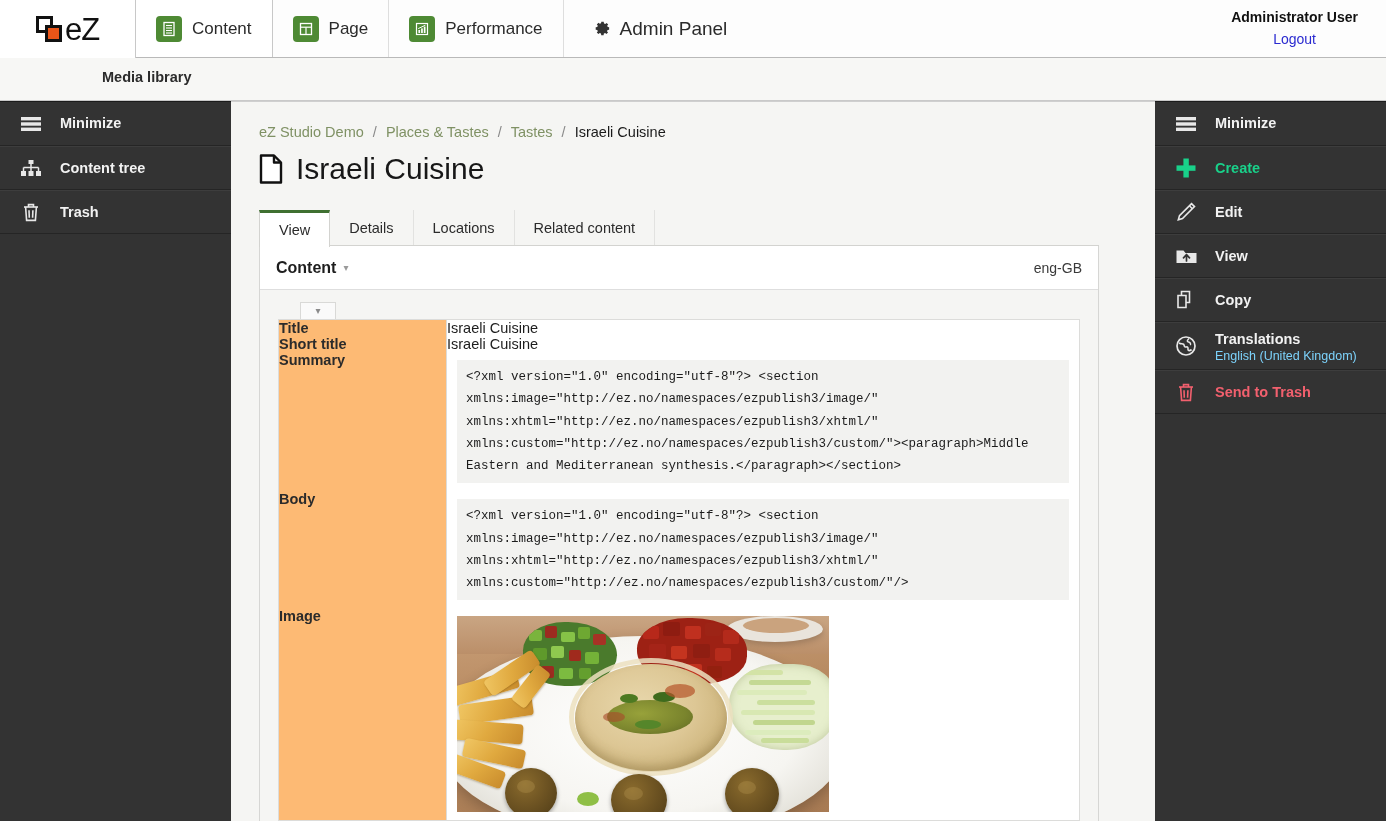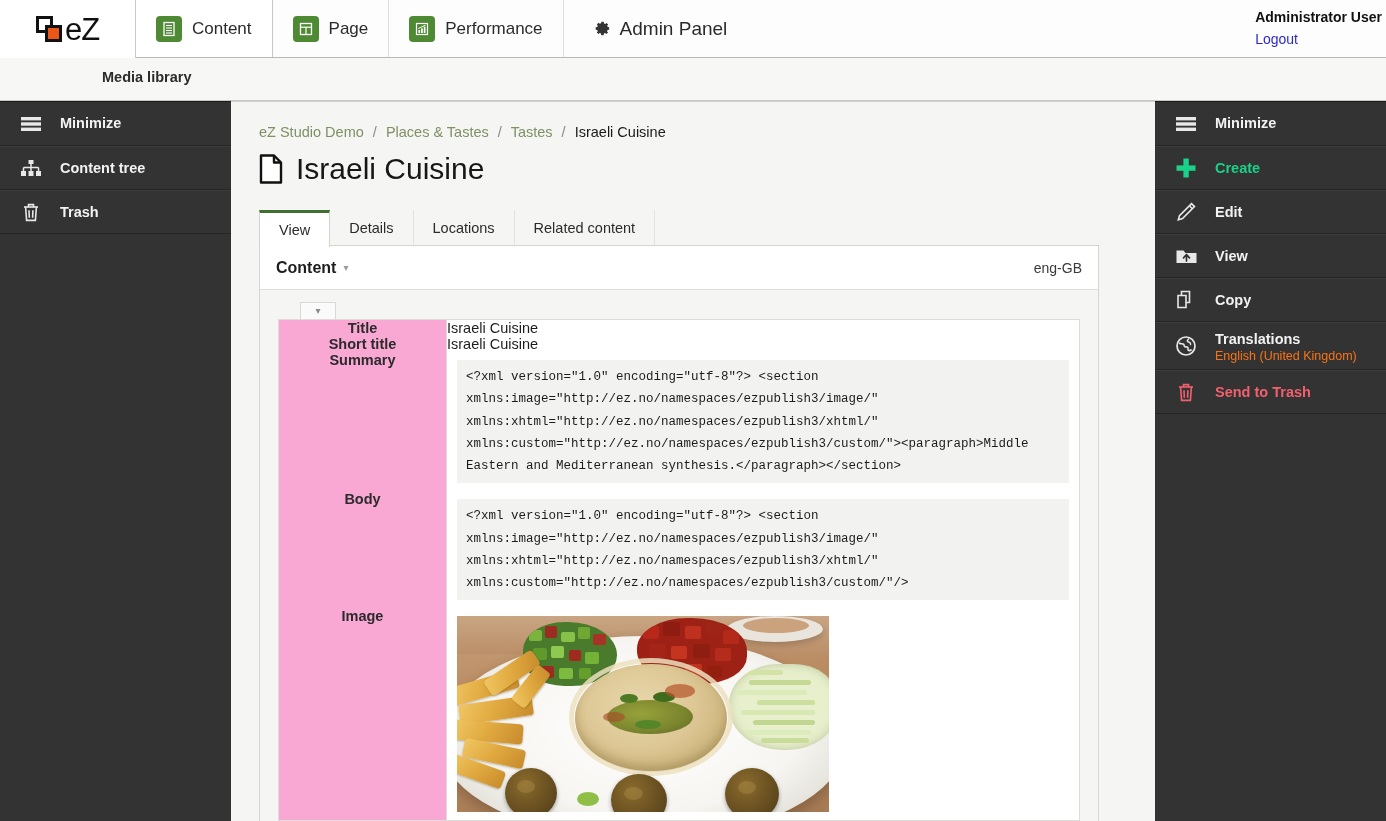--- a/index.html
+++ b/index.html
@@ -115,23 +115,23 @@
     padding: 0 20px 0 30px;
     cursor: pointer;
   }
   .nav-admin .nav-label {
     font-size: 19px;
     color: #2b2b2b;
   }
 
   .user-block {
     position: absolute;
-    right: 4px;
+    right: 28px;
     top: 8px;
-    text-align: left;
+    text-align: center;
     line-height: 1.4;
   }
   .user-name {
     font-size: 14px;
     font-weight: bold;
     color: #111111;
   }
   .user-logout {
     font-size: 14px;
     color: #2a2ad0;
@@ -199,21 +199,21 @@
     font-size: 14.5px;
     font-weight: bold;
     color: #f2f2f2;
     line-height: 1.15;
   }
   .side-label.green { color: #19d18a; }
   .side-label.red   { color: #f2606e; }
   .side-sub {
     font-size: 12.5px;
     font-weight: normal;
-    color: #f97316;
+    color: #7dd3fc;
     margin-top: 1px;
   }
   .side-item.tall { height: 48px; }
 
   
   .main {
     flex: 1;
     background: #f5f5f3;
     border-top: 1px solid #cfcfcf;
     overflow: hidden;
@@ -326,27 +326,27 @@
     width: 100%;
     border-collapse: collapse;
     table-layout: fixed;
   }
   .fieldtable td {
     vertical-align: top;
     padding: 0;
   }
   .f-label {
     width: 168px;
-    text-align: center;
+    text-align: left;
     font-size: 14.5px;
     font-weight: bold;
     color: #2b2b2b;
     padding: 16px 14px 16px 0;
     border-right: 1px solid #dcdcda;
-    background: #f9a8d4;
+    background: #fdba74;
   }
   .f-value {
     padding: 14px 14px 14px 12px;
     font-size: 14.5px;
     color: #1d1d1d;
   }
   .f-value.code-cell { padding: 8px 10px 8px 10px; }
 
   .codeblock {
     background: #f2f2f0;

